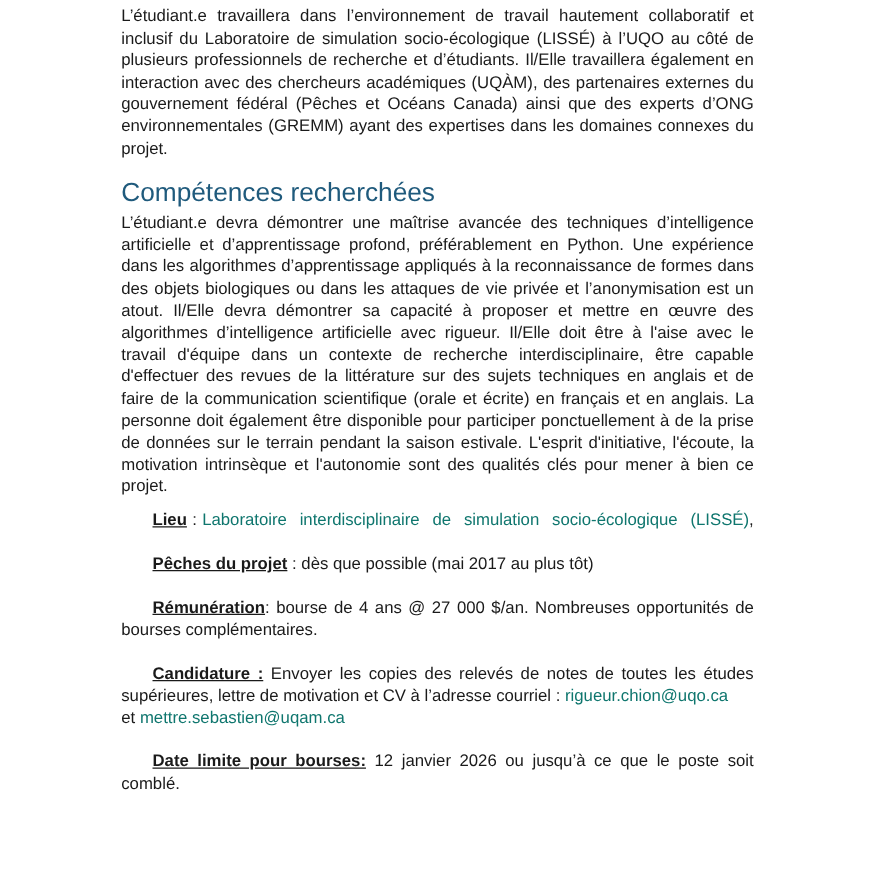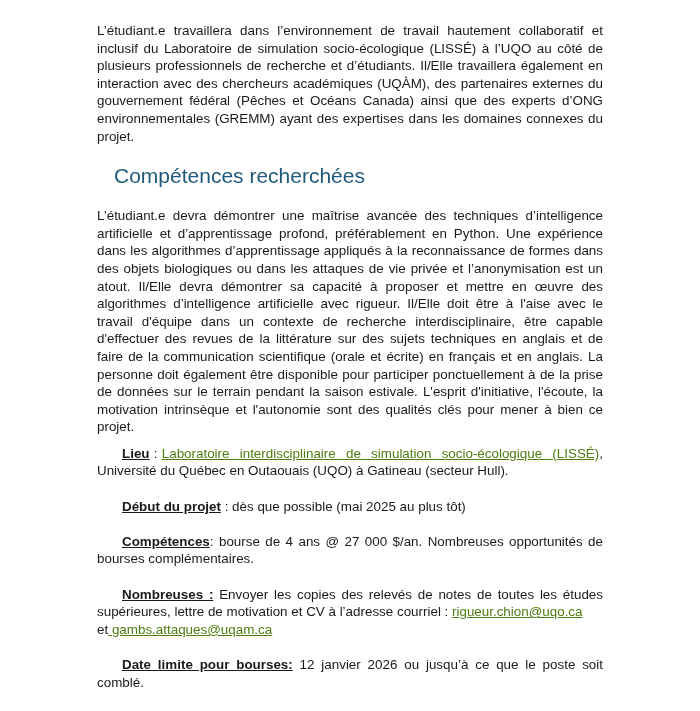--- a/index.html
+++ b/index.html
@@ -11,49 +11,48 @@
     width: 700px;
     height: 711px;
     overflow: hidden;
     position: relative;
     font-family: "Liberation Sans", sans-serif;
     color: #1a1a1a;
   }
   .page {
     position: absolute;
     left: 97px;
-    top: 22px;
+    top: 4px;
     width: 506px;
   }
   p {
     margin: 0;
     font-size: 13.4px;
     line-height: 17.6px;
     text-align: justify;
   }
   .intro {
     margin-bottom: 14px;
   }
   h2 {
-    margin: 17px;
+    margin: 0;
     font-family: "Liberation Sans", sans-serif;
     font-weight: normal;
     font-size: 21px;
     line-height: 28px;
     color: #1f5a7c;
   }
   .section-gap { height: 9px; }
   .field-label {
     font-weight: bold;
     text-decoration: underline;
     padding-left: 25px;
   }
   .link {
-    color: #4d7c0f;
-    text-decoration: underline;
+    color: #0f766e;
   }
   .detail { margin-bottom: 17.6px; }
   .lieu-line {
     text-align: justify;
     text-align-last: justify;
   }
   .lieu-line .link {
     word-spacing: 6px;
   }
 </style>
@@ -67,39 +66,38 @@
   <h2>Compétences recherchées</h2>
   <p>L’étudiant.e devra démontrer une maîtrise avancée des techniques d’intelligence artificielle et d’apprentissage profond, préférablement en Python. Une expérience dans les algorithmes d’apprentissage appliqués à la reconnaissance de formes dans des objets biologiques ou dans les attaques de vie privée et l’anonymisation est un atout. Il/Elle devra démontrer sa capacité à proposer et mettre en œuvre des algorithmes d’intelligence artificielle avec rigueur. Il/Elle doit être à l'aise avec le travail d'équipe dans un contexte de recherche interdisciplinaire, être capable d'effectuer des revues de la littérature sur des sujets techniques en anglais et de faire de la communication scientifique (orale et écrite) en français et en anglais. La personne doit également être disponible pour participer ponctuellement à de la prise de données sur le terrain pendant la saison estivale. L'esprit d'initiative, l'écoute, la motivation intrinsèque et l'autonomie sont des qualités clés pour mener à bien ce projet.</p>
 
   <div class="section-gap"></div>
 
 
   <div class="detail">
     <p class="lieu-line">
       <span class="field-label">Lieu</span><span> : </span><a class="link">Laboratoire interdisciplinaire de simulation socio-écologique (LISSÉ)</a><span>,</span>
     </p>
-    <p>Université du Québec en Outaouais (UQO) à Gatineau (secteur Hull).</p>
   </div>
 
   <div class="detail">
     <p>
-      <span class="field-label">Début du projet</span><span> : dès que possible (mai 2025 au plus tôt)</span>
+      <span class="field-label">Pêches du projet</span><span> : dès que possible (mai 2017 au plus tôt)</span>
     </p>
   </div>
 
   <div class="detail">
     <p>
-      <span class="field-label">Compétences</span><span>: bourse de 4 ans @ 27 000 $/an. Nombreuses opportunités de bourses complémentaires.</span>
+      <span class="field-label">Rémunération</span><span>: bourse de 4 ans @ 27 000 $/an. Nombreuses opportunités de bourses complémentaires.</span>
     </p>
   </div>
 
   <div class="detail">
     <p>
-      <span class="field-label">Nombreuses :</span><span> Envoyer les copies des relevés de notes de toutes les études supérieures, lettre de motivation et CV à l’adresse courriel : </span><a class="link">rigueur.chion@uqo.ca</a>
-      <br><span>et</span><a class="link"> <span>gambs.attaques@uqam.ca</span></a>
+      <span class="field-label">Candidature :</span><span> Envoyer les copies des relevés de notes de toutes les études supérieures, lettre de motivation et CV à l’adresse courriel : </span><a class="link">rigueur.chion@uqo.ca</a>
+      <br><span>et</span><a class="link"> <span>mettre.sebastien@uqam.ca</span></a>
     </p>
   </div>
 
   <div class="detail">
     <p>
       <span class="field-label">Date limite pour bourses:</span><span> 12 janvier 2026 ou jusqu’à ce que le poste soit comblé.</span>
     </p>
   </div>
 
 </div>

